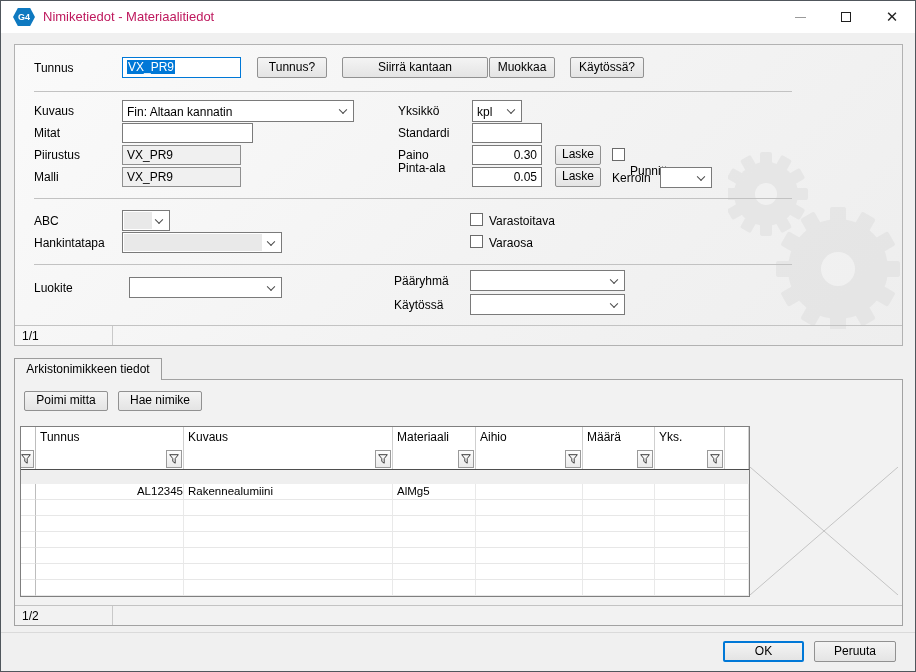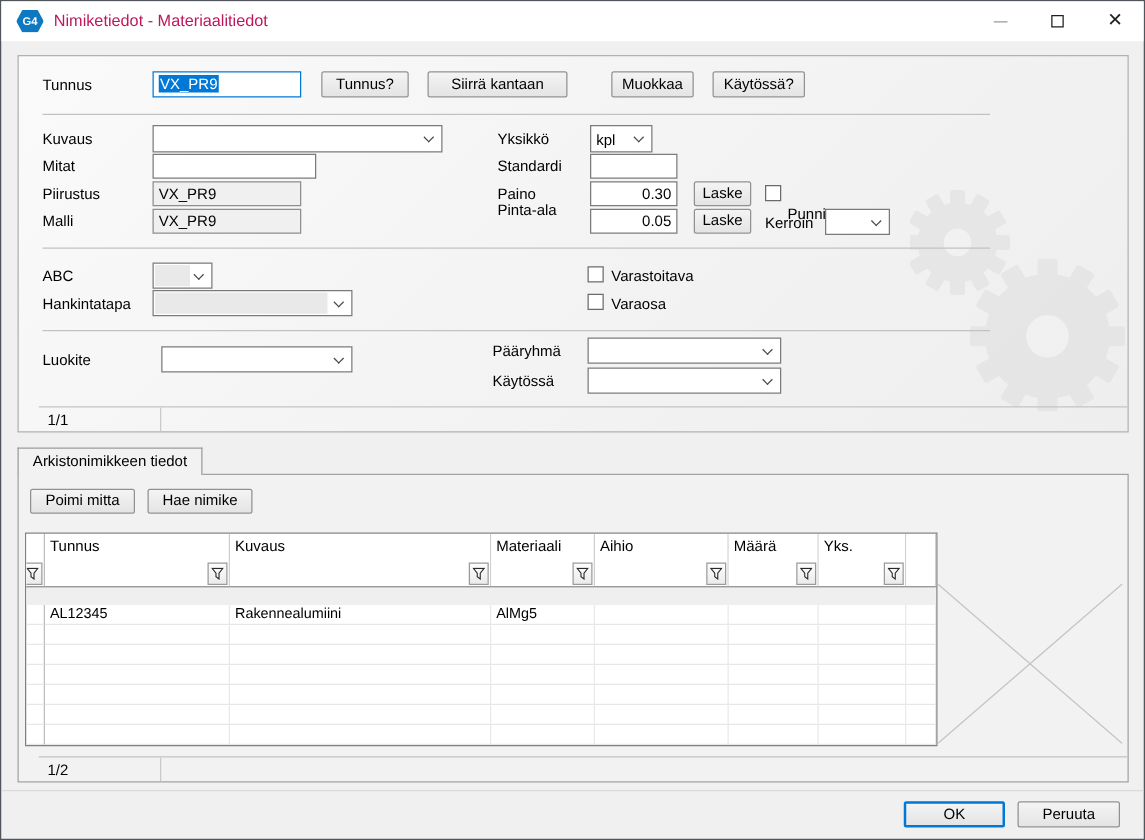--- a/index.html
+++ b/index.html
@@ -36,21 +36,21 @@
     text-align:center; line-height:18px; height:21px; cursor:default;
   }
   .combo { position:absolute; background:#fff; border:1px solid #7a7a7a; height:22px; }
   .combo .val { position:absolute; left:1px; top:1px; bottom:1px; right:19px; font-size:12px; line-height:18px; padding:1px 3px; white-space:nowrap; overflow:hidden; }
   .combo.gray .val { background:#e9e9e9; }
   .chev { position:absolute; right:7px; top:50%; width:6px; height:6px;
     border-right:1px solid #4a4a4a; border-bottom:1px solid #4a4a4a;
     transform:translateY(-70%) rotate(45deg); }
   .cb { position:absolute; width:13px; height:13px; background:#fff; border:1px solid #6a6a6a; }
   .hr { position:absolute; height:1px; background:#c2c2c2; }
-  .pagerbar { position:absolute; left:16px; right:0; bottom:0; height:20px; border-top:1px solid #c3c3c3; }
+  .pagerbar { position:absolute; left:0; right:0; bottom:0; height:20px; border-top:1px solid #c3c3c3; }
   .pagerbar .ptext { position:absolute; left:7px; top:3px; font-size:12px; }
   .pagerbar .pdiv { position:absolute; left:97px; top:0; bottom:0; width:1px; background:#c9c9c9; }
   
   .top-panel { position:absolute; left:13px; top:43px; width:889px; height:302px;
     border:1px solid #b2b2b2; background:linear-gradient(135deg,#fafafa,#f3f3f3 55%,#eeeeee); overflow:hidden; }
   .gears { position:absolute; right:-6px; bottom:16px; opacity:.6; }
   
   .tab { position:absolute; font-size:12px; text-align:center; border:1px solid #9c9c9c; border-bottom:none; }
   .tab.active { left:13px; top:357px; width:148px; height:22px; background:#f2f2f2; z-index:3; line-height:21px; }
   .tab.inactive { left:161px; top:359px; width:130px; height:19px; background:#ececec; z-index:1; line-height:18px; }
@@ -131,28 +131,29 @@
             <use href="#t-sml" transform="rotate(330 38 75)"></use>
           <circle cx="38" cy="75" r="32"></circle>
           <circle cx="38" cy="75" r="11" fill="#f2f2f2"></circle>
         </g>
       </g>
     </svg>
 
     <span class="lbl" style="left:19px;top:16px;">Tunnus</span>
     <div class="tbox focus" style="left:107px;top:12px;width:119px;height:21px;"><span class="sel-text">VX_PR9</span></div>
     <div class="btn" style="left:242px;top:12px;width:70px;">Tunnus?</div>
-    <div class="btn" style="left:327px;top:12px;width:112px;">Siirrä kantaan</div>
+    <div class="btn" style="left:327px;top:12px;width:146px;">Siirrä kantaan</div>
     <div class="btn" style="left:474px;top:12px;width:66px;">Muokkaa</div>
     <div class="btn" style="left:555px;top:12px;width:74px;">Käytössä?</div>
 
     <div class="hr" style="left:19px;top:46px;width:758px;"></div>
 
     <span class="lbl" style="left:19px;top:59px;">Kuvaus</span>
     <div class="combo" style="left:107px;top:55px;width:232px;">
+      <span class="val">Fin: Altaan kannatin</span>
       <span class="chev"></span>
     </div>
     <span class="lbl" style="left:19px;top:81px;">Mitat</span>
     <div class="tbox" style="left:107px;top:78px;width:131px;height:20px;"></div>
     <span class="lbl" style="left:19px;top:103px;">Piirustus</span>
     <div class="tbox ro" style="left:107px;top:100px;width:119px;height:20px;">VX_PR9</div>
     <span class="lbl" style="left:19px;top:125px;">Malli</span>
     <div class="tbox ro" style="left:107px;top:122px;width:119px;height:20px;">VX_PR9</div>
 
     <span class="lbl" style="left:383px;top:59px;">Yksikkö</span>
@@ -286,21 +287,21 @@
                 <path d="M0.7 0.7 H9.3 L6.2 4.6 V9.2 L3.8 7.4 V4.6 Z" fill="#f8f8f8" stroke="#2a2a2a" stroke-width="0.9"></path>
               </svg>
             </span>
           </div>
           <div class="gcell" style="width: 24px;"></div>
         </div>
         <div class="darkline"></div>
         <div class="grayband"></div>
         <div class="grow">
           <div class="gcell selcell" style="width: 15px;"></div>
-          <div class="gcell" style="width: 148px;">AL12345</div>
+          <div class="gcell" style="width: 148px; text-align: right;">AL12345</div>
           <div class="gcell" style="width: 209px;">Rakennealumiini</div>
           <div class="gcell" style="width: 83px;">AlMg5</div>
           <div class="gcell" style="width: 107px;"></div>
           <div class="gcell" style="width: 72px;"></div>
           <div class="gcell" style="width: 70px;"></div>
           <div class="gcell" style="width: 24px;"></div>
         </div>
         <div class="grow">
           <div class="gcell selcell" style="width: 15px;"></div>
           <div class="gcell" style="width: 148px;"></div>

